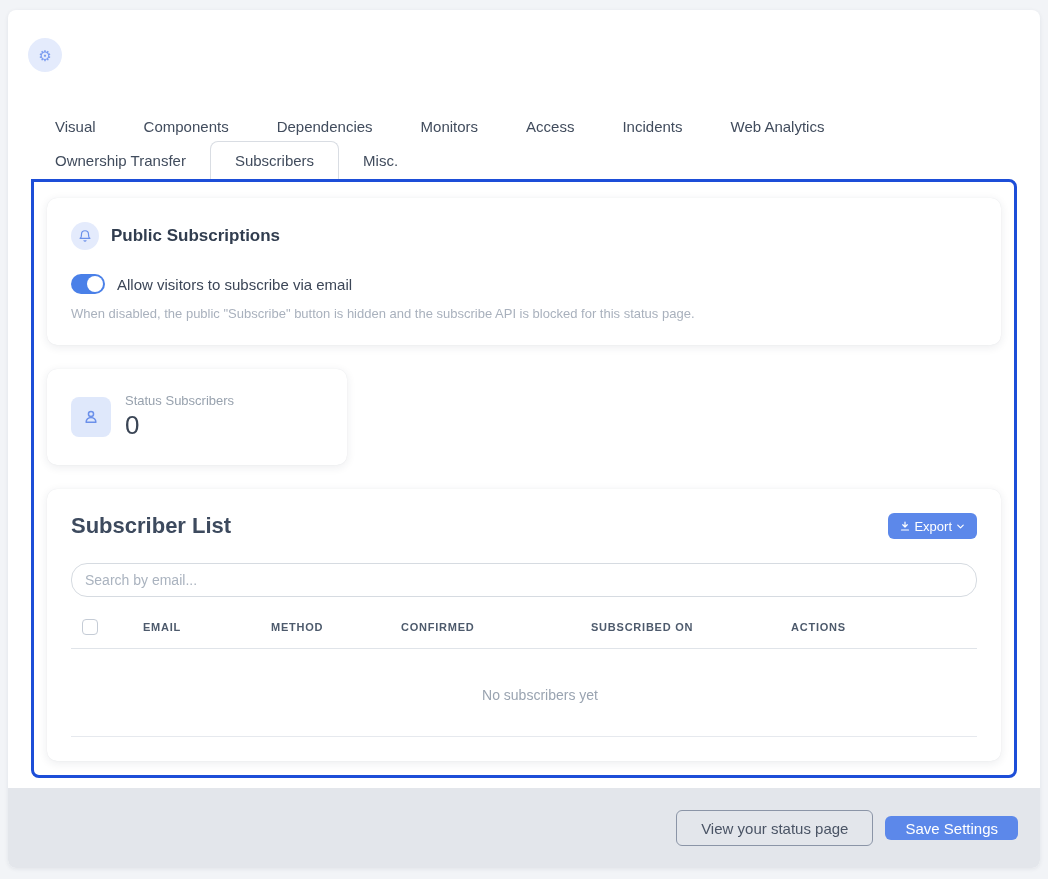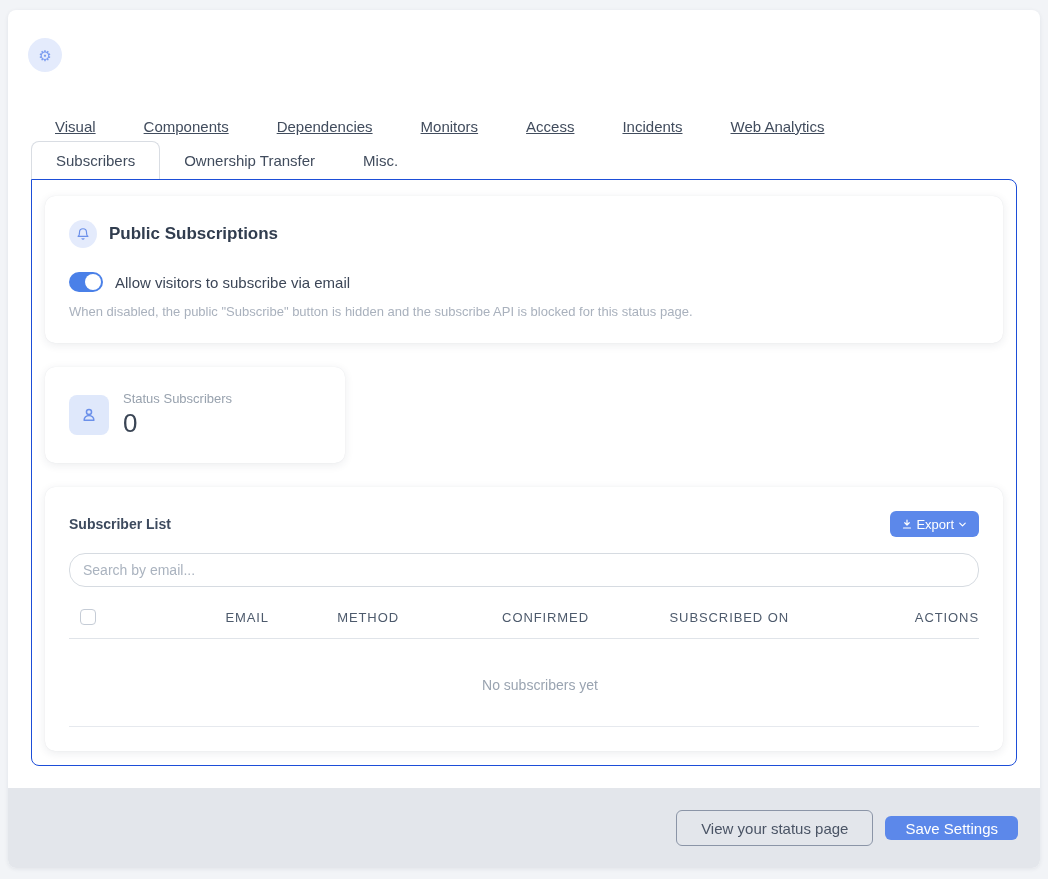--- a/index.html
+++ b/index.html
@@ -13,29 +13,29 @@
   
   .hdr{ display:flex; gap:14px; padding:0 0 0 20px; align-items:flex-start; }
   .hdr-avatar{ width:34px; height:34px; border-radius:50%; background:#e4ebfc; display:flex; align-items:center; justify-content:center; margin-top:4px; }
   .hdr-avatar .gear{ color:#7b9cf0; font-size:15px; line-height:1; }
   .hdr-title{ font-size:25px; font-weight:600; color:#3e4b5e; letter-spacing:.2px; }
   .hdr-sub{ font-size:13px; color:#9aa3b0; margin-top:4px; }
   .hdr-sub a{ color:#5b8def; text-decoration:none; font-weight:500; }
   
   .tabs-wrap{ margin:40px 23px 0 23px; }
   .tabrow1{ display:flex; }
-  .tabrow1 .tab{ padding:6px 24px; font-size:15px; color:#414c5d; cursor:pointer;text-decoration:underline; }
+  .tabrow1 .tab{ padding:6px 24px; font-size:15px; color:#414c5d; cursor:pointer; }
   .tabrow2{ display:flex; position:relative; z-index:2; }
   .tabrow2 .tab{ padding:0 24px; height:38px; display:flex; align-items:center; font-size:15px; color:#414c5d; cursor:pointer; }
   .tabrow2 .tab.active{
     background:#ffffff; border:1px solid #d9dde3; border-bottom:none;
     border-radius:8px 8px 0 0; margin-bottom:-1px;
   }
   .panel{
-    border:1px solid #1d4ed8; border-radius:0 8px 8px 8px;
+    border:3px solid #1d4ed8; border-radius:0 8px 8px 8px;
     background:#ffffff; padding:16px 13px 14px 13px; position:relative; z-index:1;
   }
   
   .sub-card{
     background:#ffffff; border-radius:10px;
     box-shadow:0 2px 10px rgba(30,40,70,0.09), 0 0 1px rgba(30,40,70,0.10);
     padding:24px;
   }
   
   .ps-head{ display:flex; align-items:center; gap:12px; }
@@ -47,35 +47,35 @@
   .toggle-label{ font-size:15px; color:#3c4657; }
   .helper{ font-size:13px; color:#a9b1bd; margin-top:12px; }
   
   .stat-card{ width:300px; margin-top:24px; display:flex; align-items:center; gap:14px; }
   .stat-icon{ width:40px; height:40px; border-radius:8px; background:#dfe8fb; display:flex; align-items:center; justify-content:center; }
   .stat-label{ font-size:13px; color:#98a2ae; }
   .stat-value{ font-size:26px; color:#3a4555; margin-top:2px; }
   
   .list-card{ margin-top:24px; }
   .list-head{ display:flex; align-items:center; justify-content:space-between; }
-  .list-title{ font-size:14px; font-weight:600; color:#3d4a5e; }
+  .list-title{ font-size:22px; font-weight:600; color:#3d4a5e; }
   .export-btn{
     background:#5c88ea; color:#fff; border:none; border-radius:6px;
     height:26px; padding:0 11px; font-size:13px; display:inline-flex; align-items:center; gap:3px; cursor:pointer;
     font-family:"Liberation Sans", sans-serif;
   }
   .search-input{
-    margin-top:16px; width:100%; height:34px; border:1px solid #d6dbe1; border-radius:16px;
+    margin-top:24px; width:100%; height:34px; border:1px solid #d6dbe1; border-radius:16px;
     padding:0 13px; font-size:14px; color:#3c4657; outline:none; font-family:"Liberation Sans", sans-serif;
   }
   .search-input::placeholder{ color:#aab3bf; }
   
   .tbl{ margin-top:22px; }
   .tbl-head{ display:flex; align-items:center; border-bottom:1px solid #e0e4e9; padding-bottom:13px; }
-  .th{ font-size:13px; font-weight:400; letter-spacing:.07em; color:#4d5a6c; text-align:right; }
+  .th{ font-size:11px; font-weight:700; letter-spacing:.07em; color:#4d5a6c; text-align:left; }
   .col-cb{ width:72px; padding-left:11px; }
   .col-email{ width:128px; }
   .col-method{ width:130px; }
   .col-confirmed{ width:190px; }
   .col-subon{ width:200px; }
   .col-actions{ flex:1; }
   .checkbox{ width:16px; height:16px; border:1.5px solid #c5ccd6; border-radius:4px; background:#fff; cursor:pointer; }
   .empty-row{ border-bottom:1px solid #e6e9ee; padding:37px 0 32px 0; text-align:center; }
   .empty-text{ font-size:14px; color:#9aa4b1;margin-left:32px; }
   
@@ -109,22 +109,22 @@
       <div class="tabrow1">
         <div class="tab">Visual</div>
         <div class="tab">Components</div>
         <div class="tab">Dependencies</div>
         <div class="tab">Monitors</div>
         <div class="tab">Access</div>
         <div class="tab">Incidents</div>
         <div class="tab">Web Analytics</div>
       </div>
       <div class="tabrow2">
+        <div class="tab">Ownership Transfer</div>
         <div class="tab active">Subscribers</div>
-        <div class="tab">Ownership Transfer</div>
         <div class="tab">Misc.</div>
       </div>
 
       <div class="panel">
 
         <div class="sub-card">
           <div class="ps-head">
             <div class="ps-bell">
               <svg width="14" height="14" viewBox="0 0 24 24" fill="none" stroke="#6b90ea" stroke-width="2" stroke-linecap="round" stroke-linejoin="round">
                 <path d="M18 9a6 6 0 1 0-12 0c0 6-2.5 7-2.5 7h17S18 15 18 9"></path>

